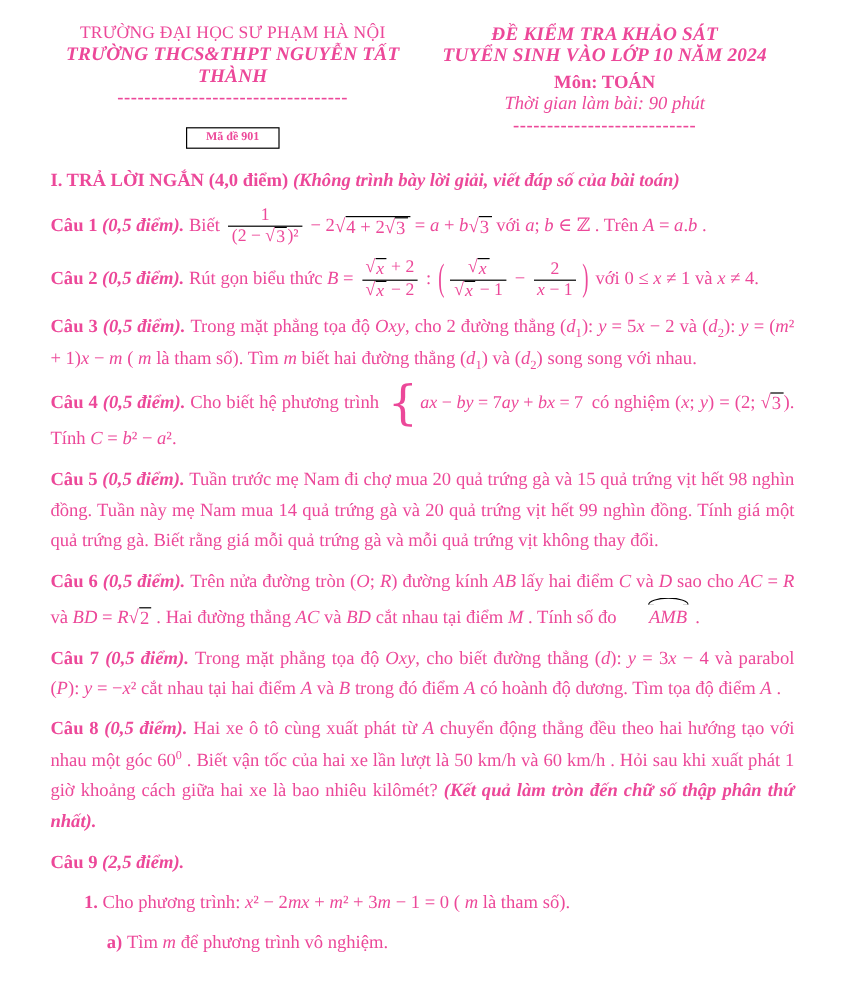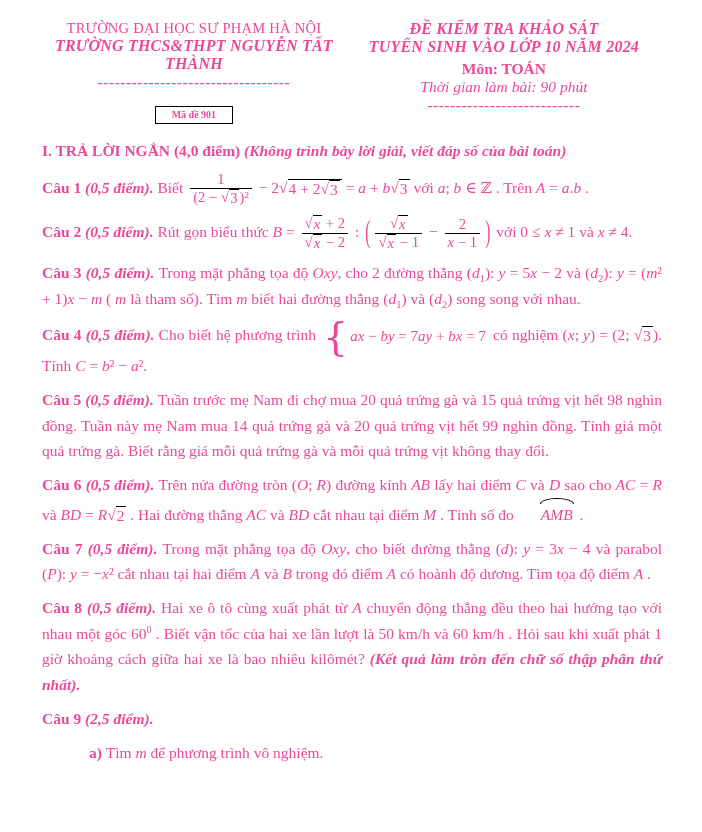--- a/index.html
+++ b/index.html
@@ -124,15 +124,16 @@
           <span class="rad"><span>3</span></span>
         </span><span class="math">)</span><span>. Tính </span><span class="math"><span class="mi">C</span> = <span class="mi">b</span>² − <span class="mi">a</span>².</span></p>
       <p class="para"><span class="bold">Câu 5 </span><span class="bold italic">(0,5 điểm). </span><span>Tuần trước mẹ Nam đi chợ mua 20 quả trứng gà và 15 quả trứng vịt hết 98 nghìn đồng. Tuần này mẹ Nam mua 14 quả trứng gà và 20 quả trứng vịt hết 99 nghìn đồng. Tính giá một quả trứng gà. Biết rằng giá mỗi quả trứng gà và mỗi quả trứng vịt không thay đổi.</span></p>
       <p class="para"><span class="bold">Câu 6 </span><span class="bold italic">(0,5 điểm). </span><span>Trên nửa đường tròn </span><span class="math">(<span class="mi">O</span>; <span class="mi">R</span>)</span><span> đường kính </span><span class="math"><span class="mi">A</span><span class="mi">B</span></span><span> lấy hai điểm </span><span class="math"><span class="mi">C</span></span><span> và </span><span class="math"><span class="mi">D</span></span><span> sao cho </span><span class="math"><span class="mi">A</span><span class="mi">C</span> = <span class="mi">R</span></span><span> và </span><span class="math"><span class="mi">B</span><span class="mi">D</span> = <span class="mi">R</span></span><span class="sqrt">
           <span class="radsign">√</span>
           <span class="rad"><span>2</span></span>
         </span><span> . Hai đường thẳng </span><span class="math"><span class="mi">A</span><span class="mi">C</span></span><span> và </span><span class="math"><span class="mi">B</span><span class="mi">D</span></span><span> cắt nhau tại điểm </span><span class="math"><span class="mi">M</span></span><span> . Tính số đo </span><span class="arc"><span class="mi">A</span><span class="mi">M</span><span class="mi">B</span></span><span> .</span></p>
       <p class="para"><span class="bold">Câu 7 </span><span class="bold italic">(0,5 điểm). </span><span>Trong mặt phẳng tọa độ </span><span class="math"><span class="mi">O</span><span class="mi">x</span><span class="mi">y</span></span><span>, cho biết đường thẳng </span><span class="math">(<span class="mi">d</span>): <span class="mi">y</span> = 3<span class="mi">x</span> − 4</span><span> và parabol </span><span class="math">(<span class="mi">P</span>): <span class="mi">y</span> = −<span class="mi">x</span>²</span><span> cắt nhau tại hai điểm </span><span class="math"><span class="mi">A</span></span><span> và </span><span class="math"><span class="mi">B</span></span><span> trong đó điểm </span><span class="math"><span class="mi">A</span></span><span> có hoành độ dương. Tìm tọa độ điểm </span><span class="math"><span class="mi">A</span></span><span> .</span></p>
       <p class="para"><span class="bold">Câu 8 </span><span class="bold italic">(0,5 điểm). </span><span>Hai xe ô tô cùng xuất phát từ </span><span class="math"><span class="mi">A</span></span><span> chuyển động thẳng đều theo hai hướng tạo với nhau một góc </span><span class="math">60</span><sup class="supn">0</sup><span> . Biết vận tốc của hai xe lần lượt là 50 km/h và 60 km/h . Hỏi sau khi xuất phát 1 giờ khoảng cách giữa hai xe là bao nhiêu kilômét? </span><span class="bold italic">(Kết quả làm tròn đến chữ số thập phân thứ nhất).</span></p>
       <p class="para"><span class="bold">Câu 9 </span><span class="bold italic">(2,5 điểm).</span></p>
+      <p class="para indent-1"><span class="bold">1. </span><span>Cho phương trình: </span><span class="math"><span class="mi">x</span>² − 2<span class="mi">m</span><span class="mi">x</span> + <span class="mi">m</span>² + 3<span class="mi">m</span> − 1 = 0</span><span> ( </span><span class="math"><span class="mi">m</span></span><span> là tham số).</span></p>
       <p class="para indent-2"><span class="bold">a) </span><span>Tìm </span><span class="math"><span class="mi">m</span></span><span> để phương trình vô nghiệm.</span></p>
     </div>
 </div>
 
 </body></html>

